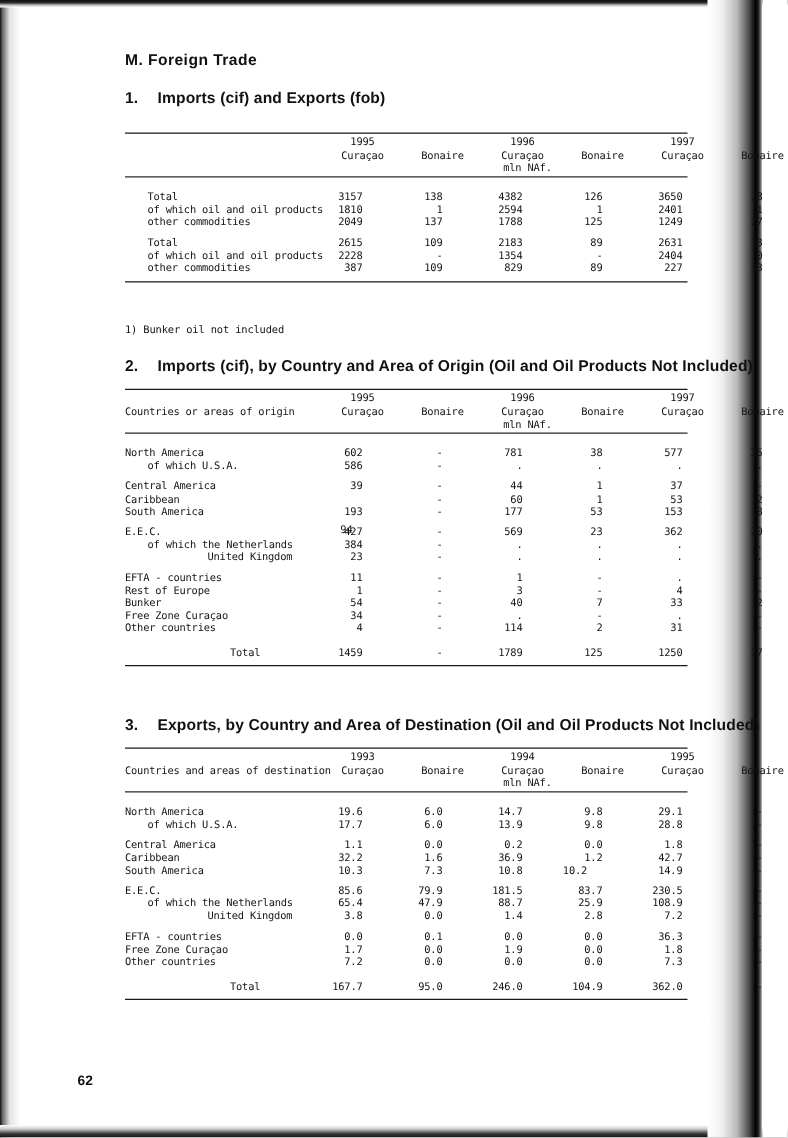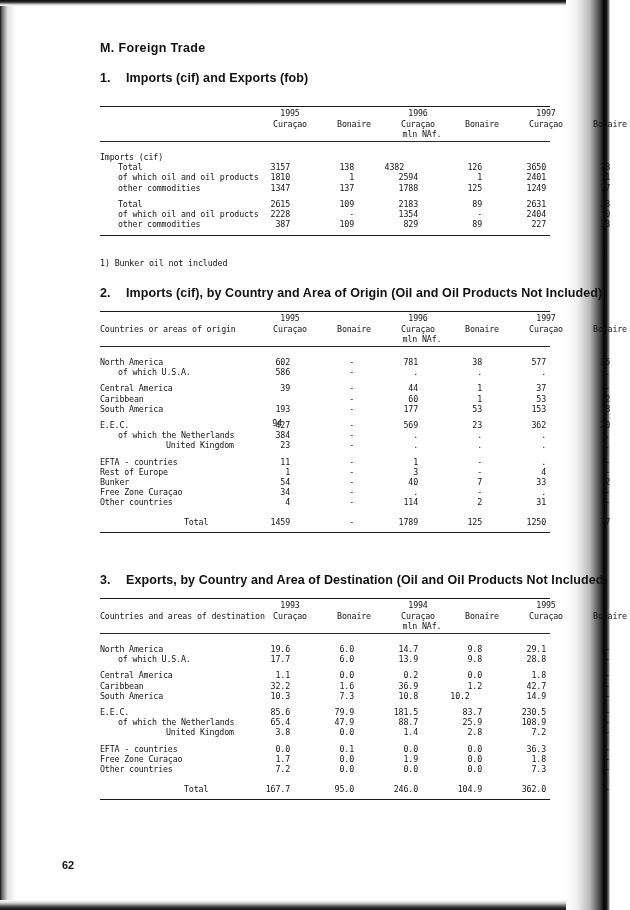--- a/index.html
+++ b/index.html
@@ -190,43 +190,40 @@
           <div class="sub" style="left: 290px;">Curaçao</div>
           <div class="sub" style="left: 354px;">Bonaire</div>
           <div class="sub" style="left: 418px;">Curaçao</div>
           <div class="sub" style="left: 482px;">Bonaire</div>
           <div class="unit" style="left: 287px;">mln NAf.</div>
         </div>
         <div class="rule rule-thin"></div>
         <div class="gap"></div>
         <div class="band">
           <div class="row">
-            <div class="lbl" style="left: 0px;">Imports  (cif)</div>
-          </div>
-          <div class="row">
             <div class="lbl" style="left: 18px;">Total</div>
             <div class="cell" style="left: 146px;">3157</div>
             <div class="cell" style="left: 210px;">138</div>
-            <div class="cell" style="left: 260px; text-align: right;">4382</div>
+            <div class="cell" style="left: 274px; text-align: right;">4382</div>
             <div class="cell" style="left: 338px;">126</div>
             <div class="cell" style="left: 402px;">3650</div>
             <div class="cell" style="left: 466px;">78</div>
           </div>
           <div class="row">
             <div class="lbl" style="left: 18px;">of which oil and oil products</div>
             <div class="cell" style="left: 146px;">1810</div>
             <div class="cell" style="left: 210px;">1</div>
             <div class="cell" style="left: 274px;">2594</div>
             <div class="cell" style="left: 338px;">1</div>
             <div class="cell" style="left: 402px;">2401</div>
             <div class="cell" style="left: 466px;">1</div>
           </div>
           <div class="row">
             <div class="lbl" style="left: 18px;">other commodities</div>
-            <div class="cell" style="left: 146px;">1347</div>
+            <div class="cell" style="left: 146px;">2049</div>
             <div class="cell" style="left: 210px;">137</div>
             <div class="cell" style="left: 274px;">1788</div>
             <div class="cell" style="left: 338px;">125</div>
             <div class="cell" style="left: 402px;">1249</div>
             <div class="cell" style="left: 466px;">77</div>
           </div>
         </div>
         <div class="gap-s"></div>
         <div class="band">
           <div class="row">

